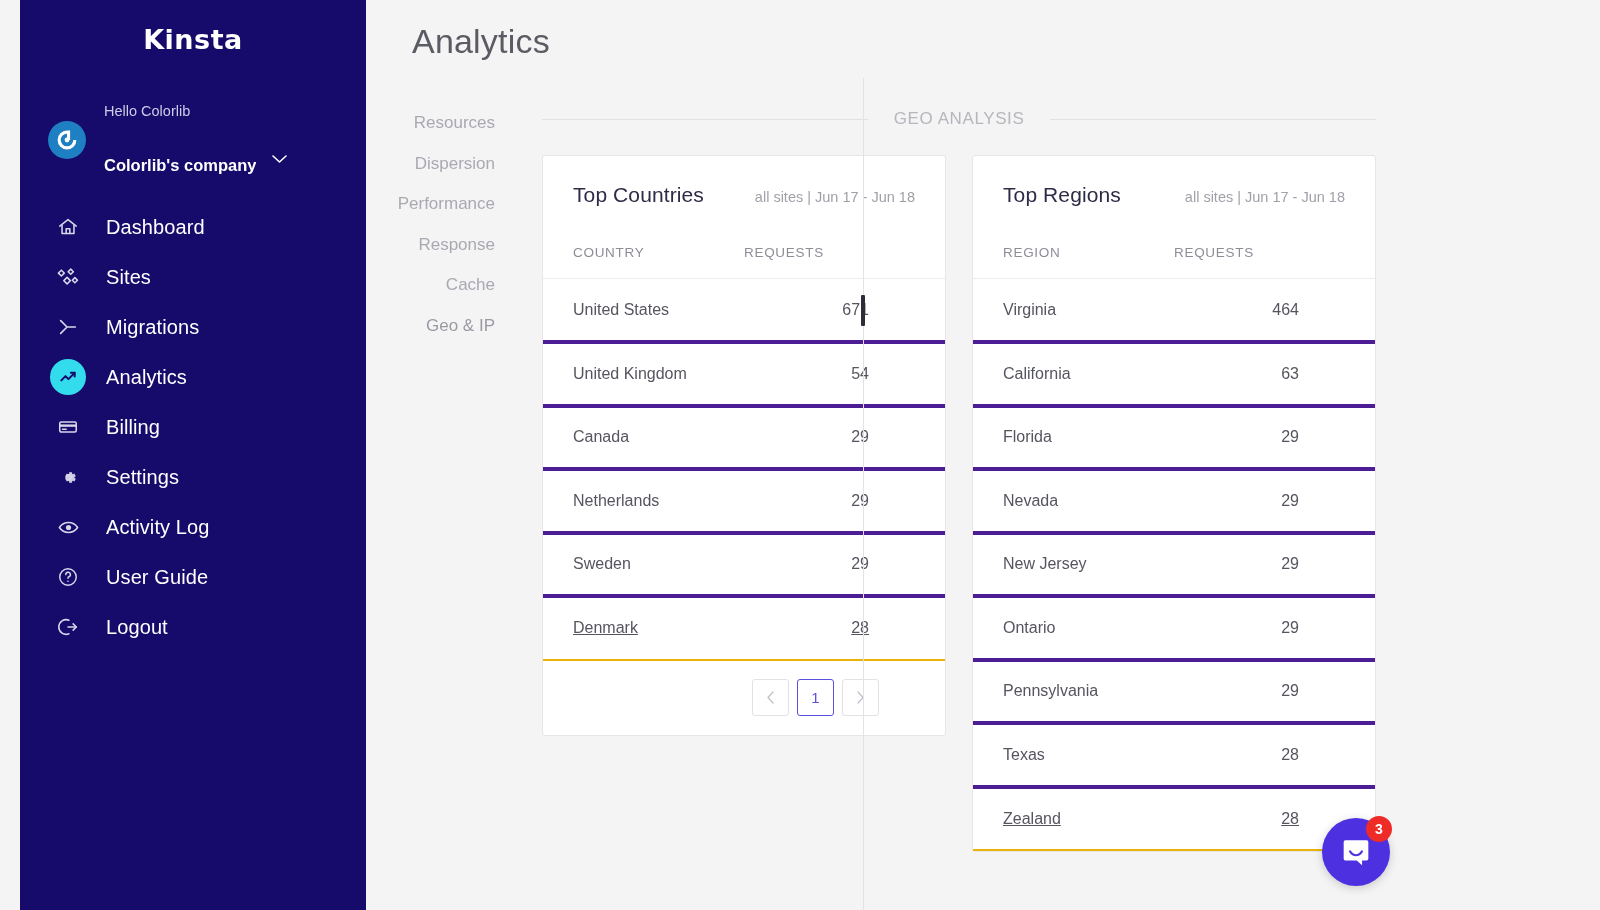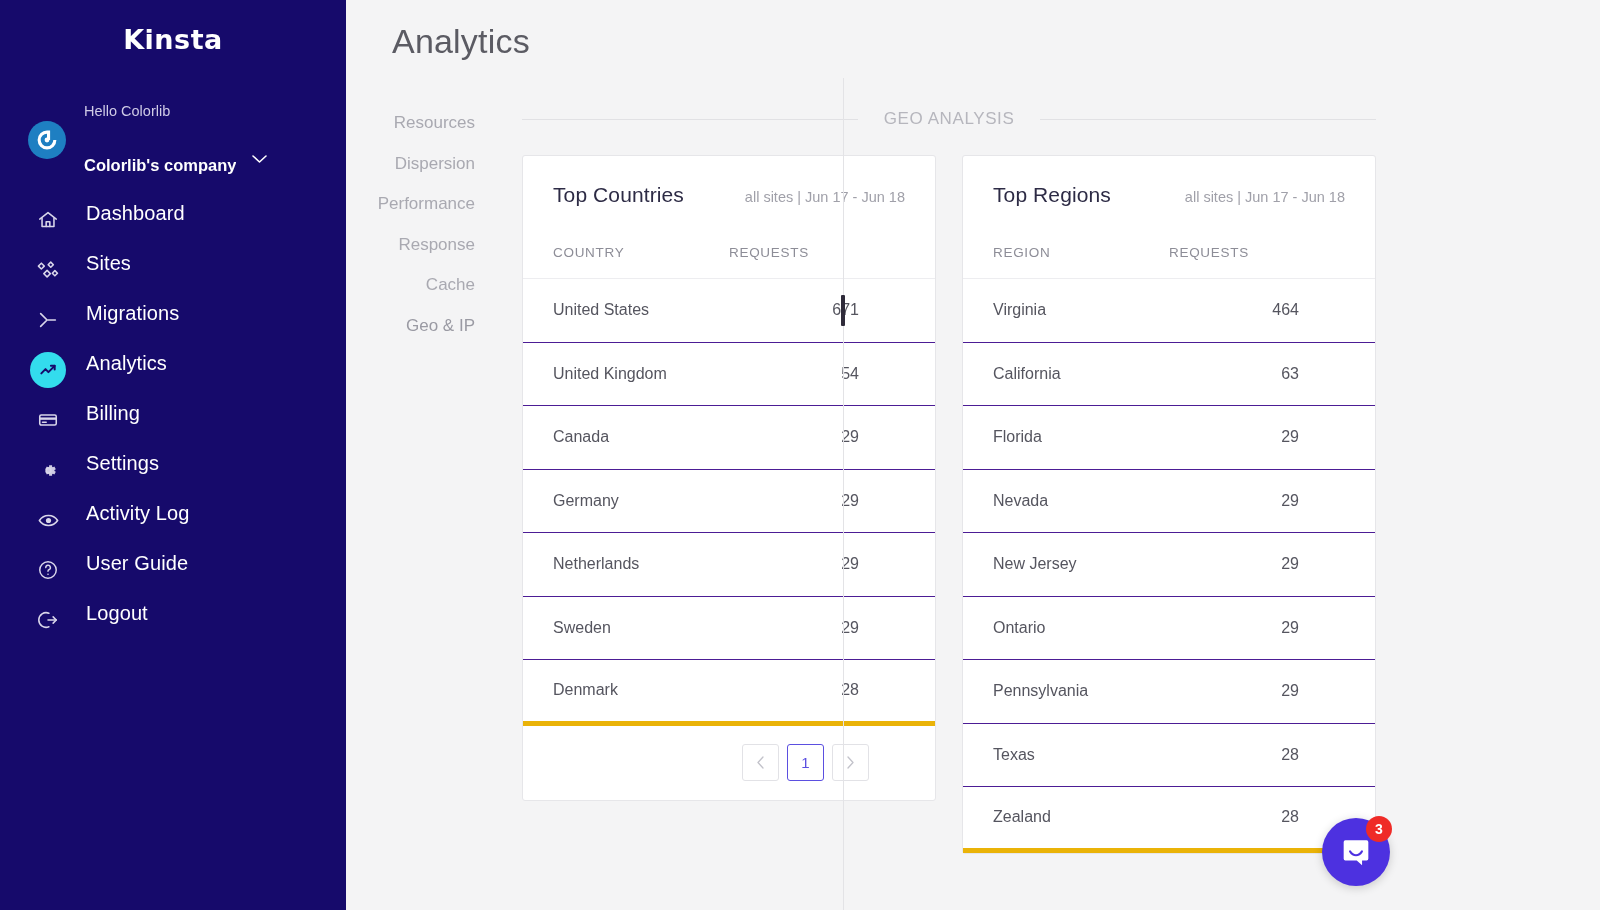--- a/index.html
+++ b/index.html
@@ -4,21 +4,21 @@
 <title>Kinsta Analytics — Geo &amp; IP</title>
 <style>
   * { box-sizing: border-box; margin: 0; padding: 0; }
   html, body {
     width: 1600px; height: 910px;
     overflow: hidden;
     background: #f4f4f5;
     font-family: "Liberation Sans", sans-serif;
     -webkit-font-smoothing: antialiased;
   }
-  .app { display: flex; width: 1416px; height: 910px; }
+  .app { display: flex; width: 1416px; height: 910px; padding-left: 20px; }
 
   
   .sidebar {
     width: 346px; min-width: 346px; height: 910px;
     background: #160a6b;
     position: relative;
     overflow: hidden;
   }
   .brand {
     height: 78px;
@@ -72,21 +72,21 @@
     margin-left: 16px;
     color: #ffffff;
     font-size: 15px;
     line-height: 1;
     align-self: flex-end;
     margin-bottom: 6px;
   }
 
   .nav { margin-top: 30px; }
   .nav-item {
-    display: flex; 
+    display: flex; align-items: center;
     height: 50px;
     padding-left: 30px;
     cursor: pointer;
     text-decoration: none;
   }
   .nav-icon {
     width: 36px; min-width: 36px; height: 36px;
     display: flex; align-items: center; justify-content: center;
     margin-right: 20px;
   }
@@ -211,27 +211,27 @@
     text-align: left;
     padding: 38px 0 18px 30px;
     border-bottom: 1px solid #ededf0;
   }
   table.data th.num { text-align: left; padding-left: 0; padding-right: 76px; }
   table.data td {
     font-size: 16px;
     color: #55555f;
     padding: 0 0 0 30px;
     height: 63.5px;
-    border-bottom: 1px solid #4c1d95;
+    border-bottom: 4px solid #4c1d95;
     font-weight: 400;
     white-space: nowrap;
     overflow: hidden;
   }
   table.data td.num { text-align: right; padding-left: 0; padding-right: 76px; }
-  table.data tr:last-child td { border-bottom: 5px solid #eab308; }
+  table.data tr:last-child td { border-bottom: 2px solid #eab308; text-decoration: underline; }
 
   .pager {
     display: flex; align-items: center; justify-content: flex-end;
     height: 74px;
     padding-right: 66px;
     gap: 8px;
   }
   .pager-btn {
     width: 37px; height: 37px;
     border: 1px solid #e2e2e6;
@@ -448,24 +448,20 @@
                 <tr>
                   <td>United States</td>
                   <td class="num">671</td>
                 </tr>
                 <tr>
                   <td>United Kingdom</td>
                   <td class="num">54</td>
                 </tr>
                 <tr>
                   <td>Canada</td>
-                  <td class="num">29</td>
-                </tr>
-                <tr>
-                  <td>Germany</td>
                   <td class="num">29</td>
                 </tr>
                 <tr>
                   <td>Netherlands</td>
                   <td class="num">29</td>
                 </tr>
                 <tr>
                   <td>Sweden</td>
                   <td class="num">29</td>
                 </tr>

